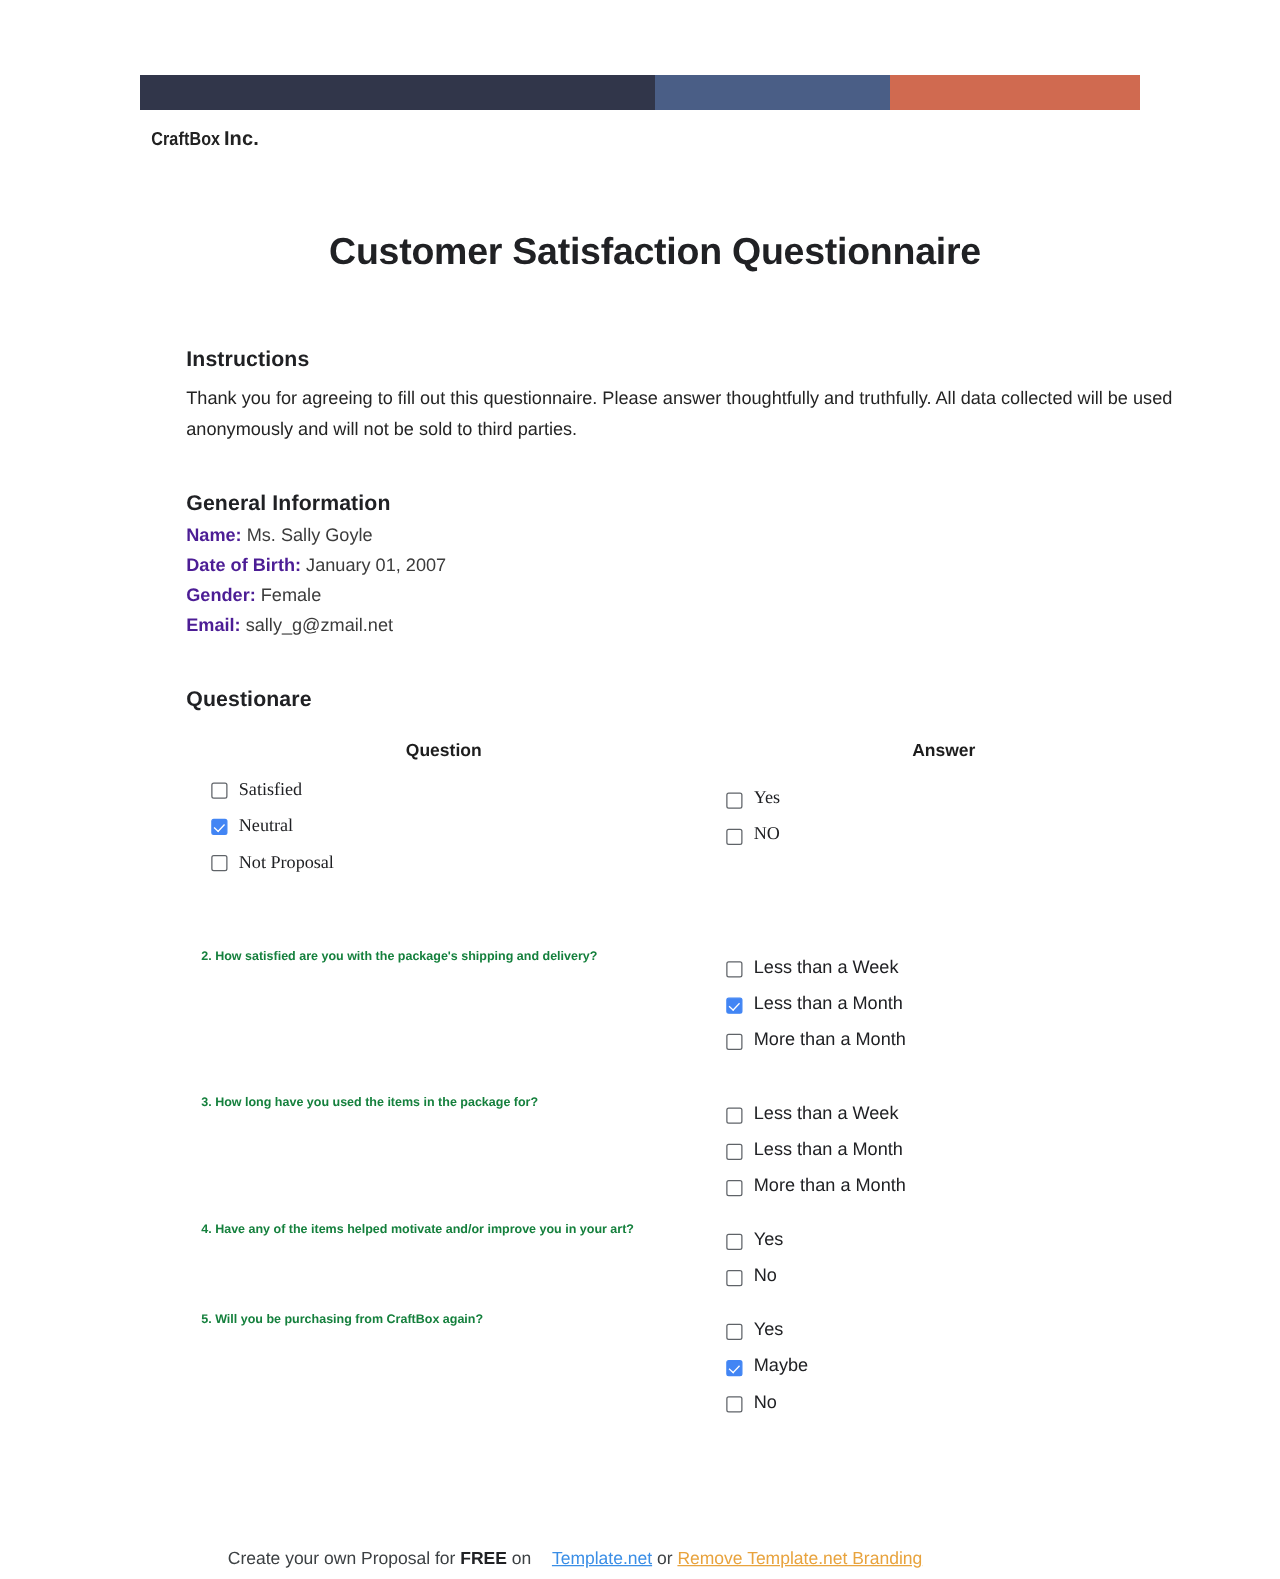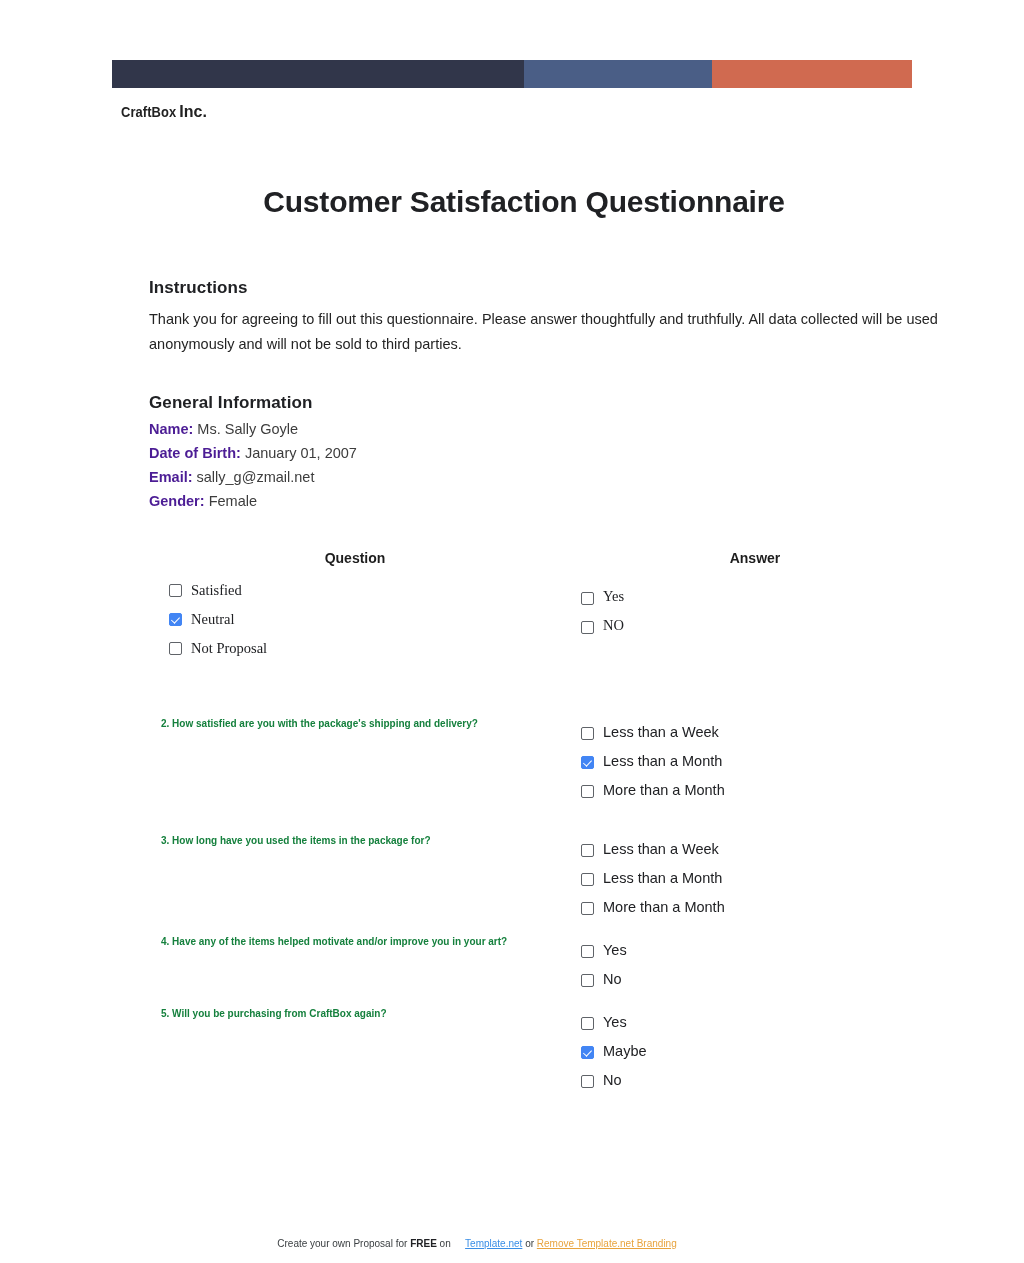--- a/index.html
+++ b/index.html
@@ -206,24 +206,23 @@
   .rowgap-md { height: 48px; }
   .rowgap-lg { height: 30px; }
 
   
   .footer {
     position: absolute;
     left: 0;
     top: 1238px;
     width: 920px;
     text-align: center;
-    font-size: 10px;
+    font-size: 14px;
     color: #3c4043;
     white-space: nowrap;
-    padding-left: 17px;
   }
   .footer .bold { font-weight: 700; color: #202124; }
   .footer a { text-decoration: underline; }
   .footer a.blue  { color: #3a8ee6; }
   .footer a.amber { color: #e8a33d; }
   .footer .sp { display: inline-block; width: 9px; }
 </style>
 </head>
 <body>
 
@@ -251,30 +250,31 @@
 
     <div class="gi-row">
       <span class="gi-label">Name:</span>
       <span class="gi-val">Ms. Sally Goyle</span>
     </div>
     <div class="gi-row">
       <span class="gi-label">Date of Birth:</span>
       <span class="gi-val">January 01, 2007</span>
     </div>
     <div class="gi-row">
+      <span class="gi-label">Gender:</span>
+      <span class="gi-val">Female</span>
+    </div>
+    <div class="gi-row">
       <span class="gi-label">Email:</span>
       <span class="gi-val">sally_g@zmail.net</span>
     </div>
-    <div class="gi-row">
-      <span class="gi-label">Gender:</span>
-      <span class="gi-val">Female</span>
-    </div>
   </div>
 
   <div class="block-q">
+    <h2 class="section">Questionare</h2>
 
     <table class="qtable">
       <colgroup>
           <col class="c1">
           <col class="c2">
         </colgroup>
       <thead>
         <tr>
           <th>Question</th>
           <th>Answer</th>

